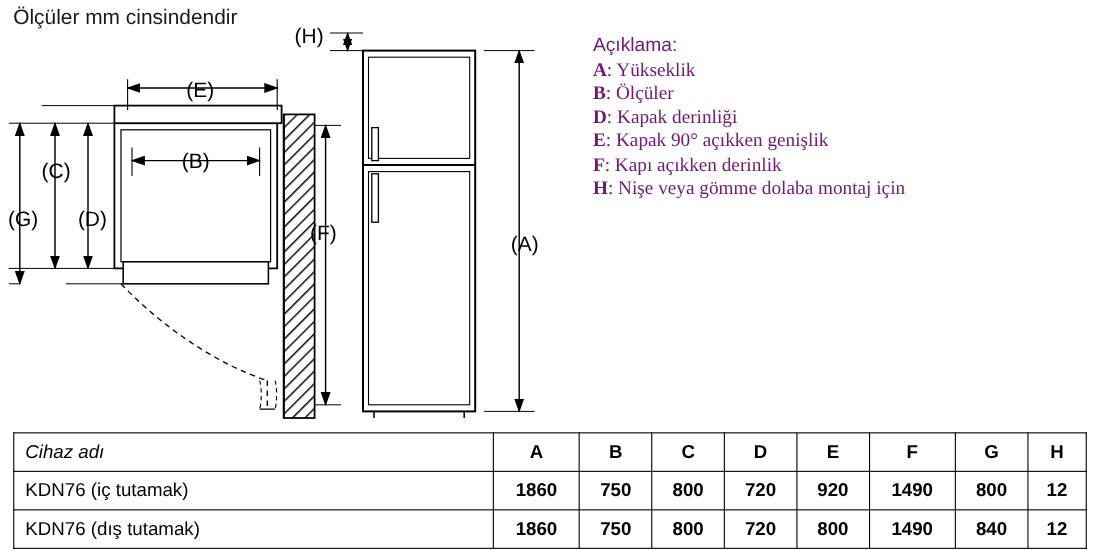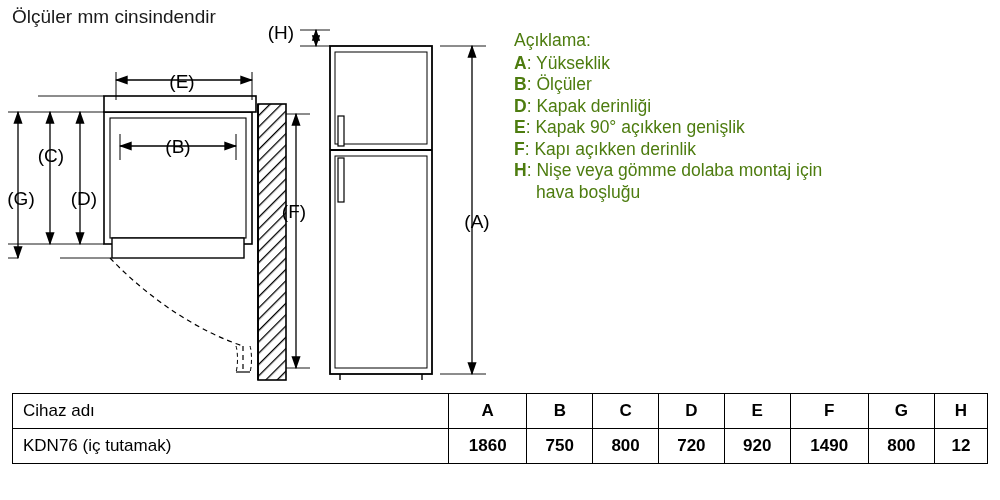--- a/index.html
+++ b/index.html
@@ -32,32 +32,33 @@
   #drawing {
     position: absolute;
     left: 0;
     top: 0;
     width: 520px;
     height: 395px;
   }
   
   #legend {
     position: absolute;
-    left: 514px;
+    left: 539px;
     top: 30px;
     width: 460px;
     font-size: 17.5px;
     line-height: 21.5px;
-    color: #4d7c0f;
+    color: #701a75;
   }
   #legend .legend-title {
     margin-bottom: 1px;
   }
   #legend .legend-row {
     white-space: nowrap;
+    font-family: Liberation Serif, serif;
   }
   #legend .legend-row .key {
     font-weight: bold;
   }
   #legend .legend-cont {
     padding-left: 22px;
     white-space: nowrap;
   }
   
   #spec-table {
@@ -78,20 +79,21 @@
   }
   #spec-table .name-col {
     text-align: left;
     width: 415px;
   }
   #spec-table thead td {
     font-weight: bold;
   }
   #spec-table thead .name-col {
     font-weight: normal;
+    font-style: italic;
   }
   #spec-table tbody .val {
     font-weight: bold;
   }
 </style>
 </head>
 <body>
 
 <div class="page">
 
@@ -188,21 +190,20 @@
   </svg>
 
   <div id="legend">
     <div class="legend-title">Açıklama:</div>
     <div class="legend-row"><span class="key">A</span>: <span>Yükseklik</span></div>
     <div class="legend-row"><span class="key">B</span>: <span>Ölçüler</span></div>
     <div class="legend-row"><span class="key">D</span>: <span>Kapak derinliği</span></div>
     <div class="legend-row"><span class="key">E</span>: <span>Kapak 90° açıkken genişlik</span></div>
     <div class="legend-row"><span class="key">F</span>: <span>Kapı açıkken derinlik</span></div>
     <div class="legend-row"><span class="key">H</span>: <span>Nişe veya gömme dolaba montaj için</span></div>
-    <div class="legend-cont">hava boşluğu</div>
   </div>
 
   <table id="spec-table">
     <thead>
       <tr>
         <td class="name-col">Cihaz adı</td>
         <td>A</td>
         <td>B</td>
         <td>C</td>
         <td>D</td>
@@ -217,16 +218,27 @@
         <td class="name-col">KDN76 (iç tutamak)</td>
         <td class="val">1860</td>
         <td class="val">750</td>
         <td class="val">800</td>
         <td class="val">720</td>
         <td class="val">920</td>
         <td class="val">1490</td>
         <td class="val">800</td>
         <td class="val">12</td>
       </tr>
+      <tr>
+        <td class="name-col">KDN76 (dış tutamak)</td>
+        <td class="val">1860</td>
+        <td class="val">750</td>
+        <td class="val">800</td>
+        <td class="val">720</td>
+        <td class="val">800</td>
+        <td class="val">1490</td>
+        <td class="val">840</td>
+        <td class="val">12</td>
+      </tr>
     </tbody>
   </table>
 
 </div>
 
 </body></html>

